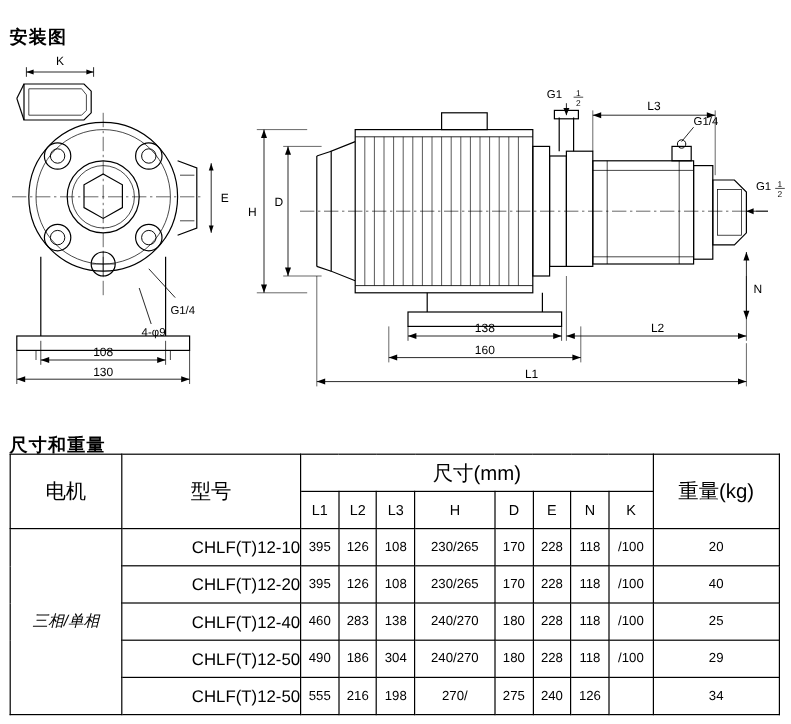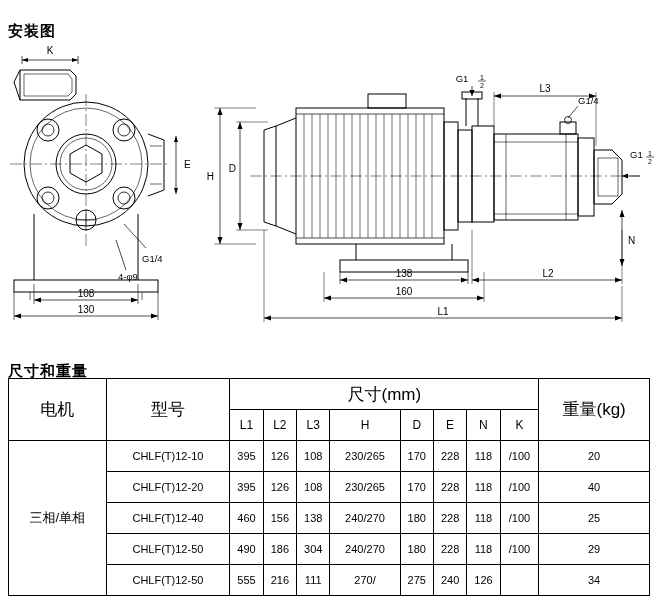--- a/index.html
+++ b/index.html
@@ -30,24 +30,24 @@
     font-size:11px;
   }
   table.dims td,table.dims th{
     border:1px solid #000;
     text-align:center;
     vertical-align:middle;
     padding:0;
     height:30px;
     font-weight:normal;
   }
-  table.dims .model-cell{ text-align:center; font-size:11px; }
+  table.dims .model-cell{ text-align:right; font-size:14px; }
   table.dims .hdr{ font-size:17px; }
   table.dims .sub{ font-size:12px; }
-  .motor-cell{ font-size:13px; }
+  .motor-cell{ font-size:13px;font-style:italic; }
 </style>
 </head>
 <body>
 
 <div class="heading" id="h-install">安装图</div>
 
 <svg id="drawing" viewBox="0 0 659 300">
   <g fill="none" stroke="#000" stroke-width="1" shape-rendering="geometricPrecision">
 
     <line x1="22" y1="30" x2="22" y2="22" stroke-width="0.7"></line>
@@ -296,21 +296,21 @@
       <td>170</td>
       <td>228</td>
       <td>118</td>
       <td>/100</td>
       <td>40</td>
     </tr>
 
     <tr>
       <td class="model-cell">CHLF(T)12-40</td>
       <td>460</td>
-      <td>156</td>
+      <td>283</td>
       <td>138</td>
       <td>240/270</td>
       <td>180</td>
       <td>228</td>
       <td>118</td>
       <td>/100</td>
       <td>25</td>
     </tr>
 
     <tr>
@@ -323,21 +323,21 @@
       <td>228</td>
       <td>118</td>
       <td>/100</td>
       <td>29</td>
     </tr>
 
     <tr>
       <td class="model-cell">CHLF(T)12-50</td>
       <td>555</td>
       <td>216</td>
-      <td>111</td>
+      <td>198</td>
       <td>270/</td>
       <td>275</td>
       <td>240</td>
       <td>126</td>
       <td></td>
       <td>34</td>
     </tr>
   </tbody>
 </table>
 

